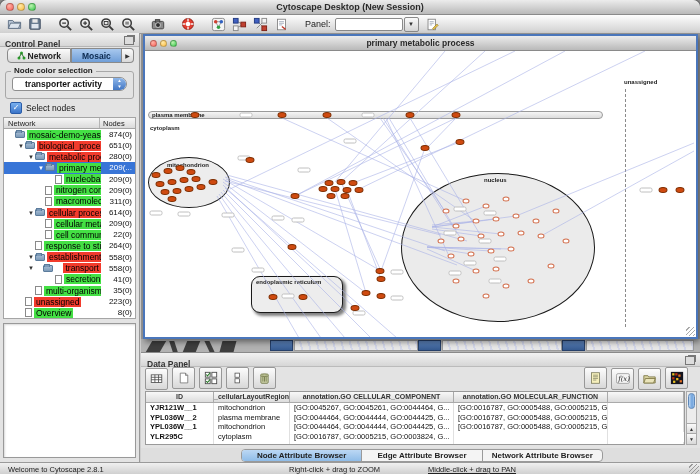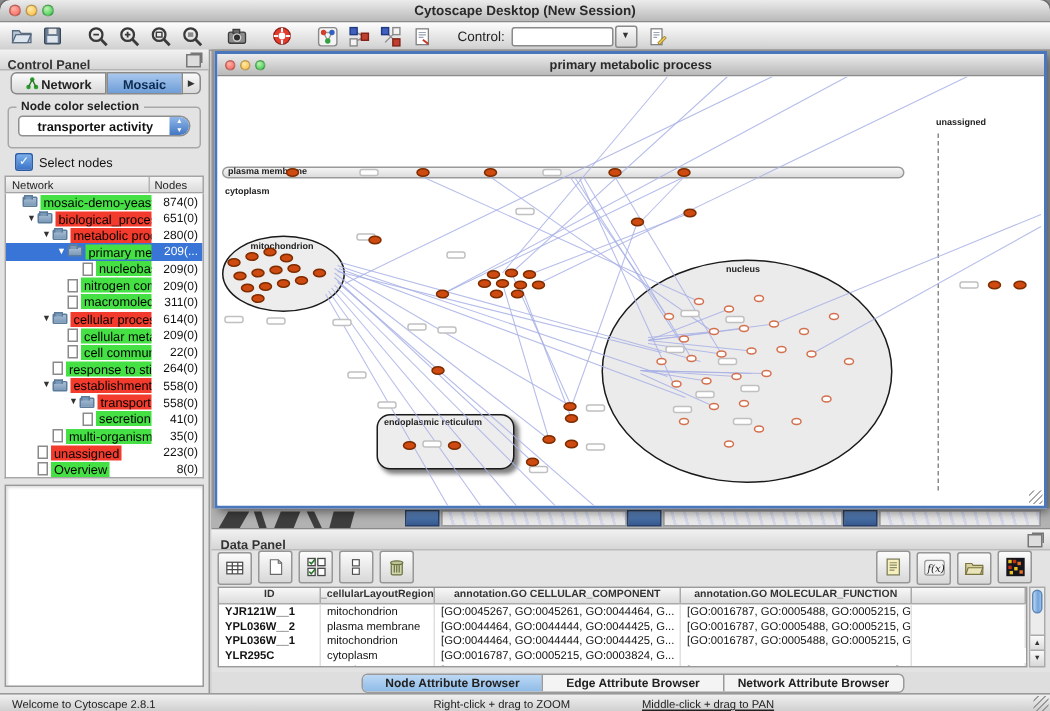--- a/index.html
+++ b/index.html
@@ -218,21 +218,21 @@
           </span>
           <span class="tbtn">
             <svg width="13" height="15" viewBox="0 0 16 16">
               <rect x="3" y="1.5" width="10" height="13" fill="#fff" stroke="#7a7a7a"></rect>
               <path d="M5 4.5 h6 M5 6.5 h6 M5 8.5 h4" stroke="#9aa4b4"></path>
               <path d="M8.5 10.5 l4.5 3.5" stroke="#c03828" stroke-width="1.6"></path>
             </svg>
           </span>
         </span>
       </span>
-    <span class="slabel">Control:</span>
+    <span class="slabel">Panel:</span>
     <input class="sfield" value="" style="">
     <span class="sdrop">▼</span>
     <span class="tbtn" id="tb-right" style="margin-left:6px;">
         <svg width="13" height="15" viewBox="0 0 16 16">
           <rect x="2.5" y="1.5" width="9" height="13" fill="#fff" stroke="#7a7a7a"></rect>
           <path d="M4.5 4.5 h5 M4.5 6.5 h5 M4.5 8.5 h3" stroke="#9aa4b4"></path>
           <path d="M8 13 L13.5 7.5 L15 9 L9.5 14.5z" fill="#e8c44a" stroke="#8a6d1a" stroke-width=".7"></path>
         </svg>
       </span>
   </div>
@@ -339,21 +339,21 @@
           <span class="file"></span>
           <span class="lbl green">response to stimulu...</span>
           <span class="cnt">264(0)</span>
         </div>
         <div class="trow" style="padding-left: 23px;">
           <span class="arr">▼</span>
           <span class="fold"></span>
           <span class="lbl red">establishment of lo...</span>
           <span class="cnt">558(0)</span>
         </div>
-        <div class="trow" style="padding-left: 41px;">
+        <div class="trow" style="padding-left: 23px; justify-content: space-between;">
           <span class="arr">▼</span>
           <span class="fold"></span>
           <span class="lbl red">transport</span>
           <span class="cnt">558(0)</span>
         </div>
         <div class="trow" style="padding-left: 43px;">
           <span class="arr"></span>
           <span class="file"></span>
           <span class="lbl green">secretion</span>
           <span class="cnt">41(0)</span>

